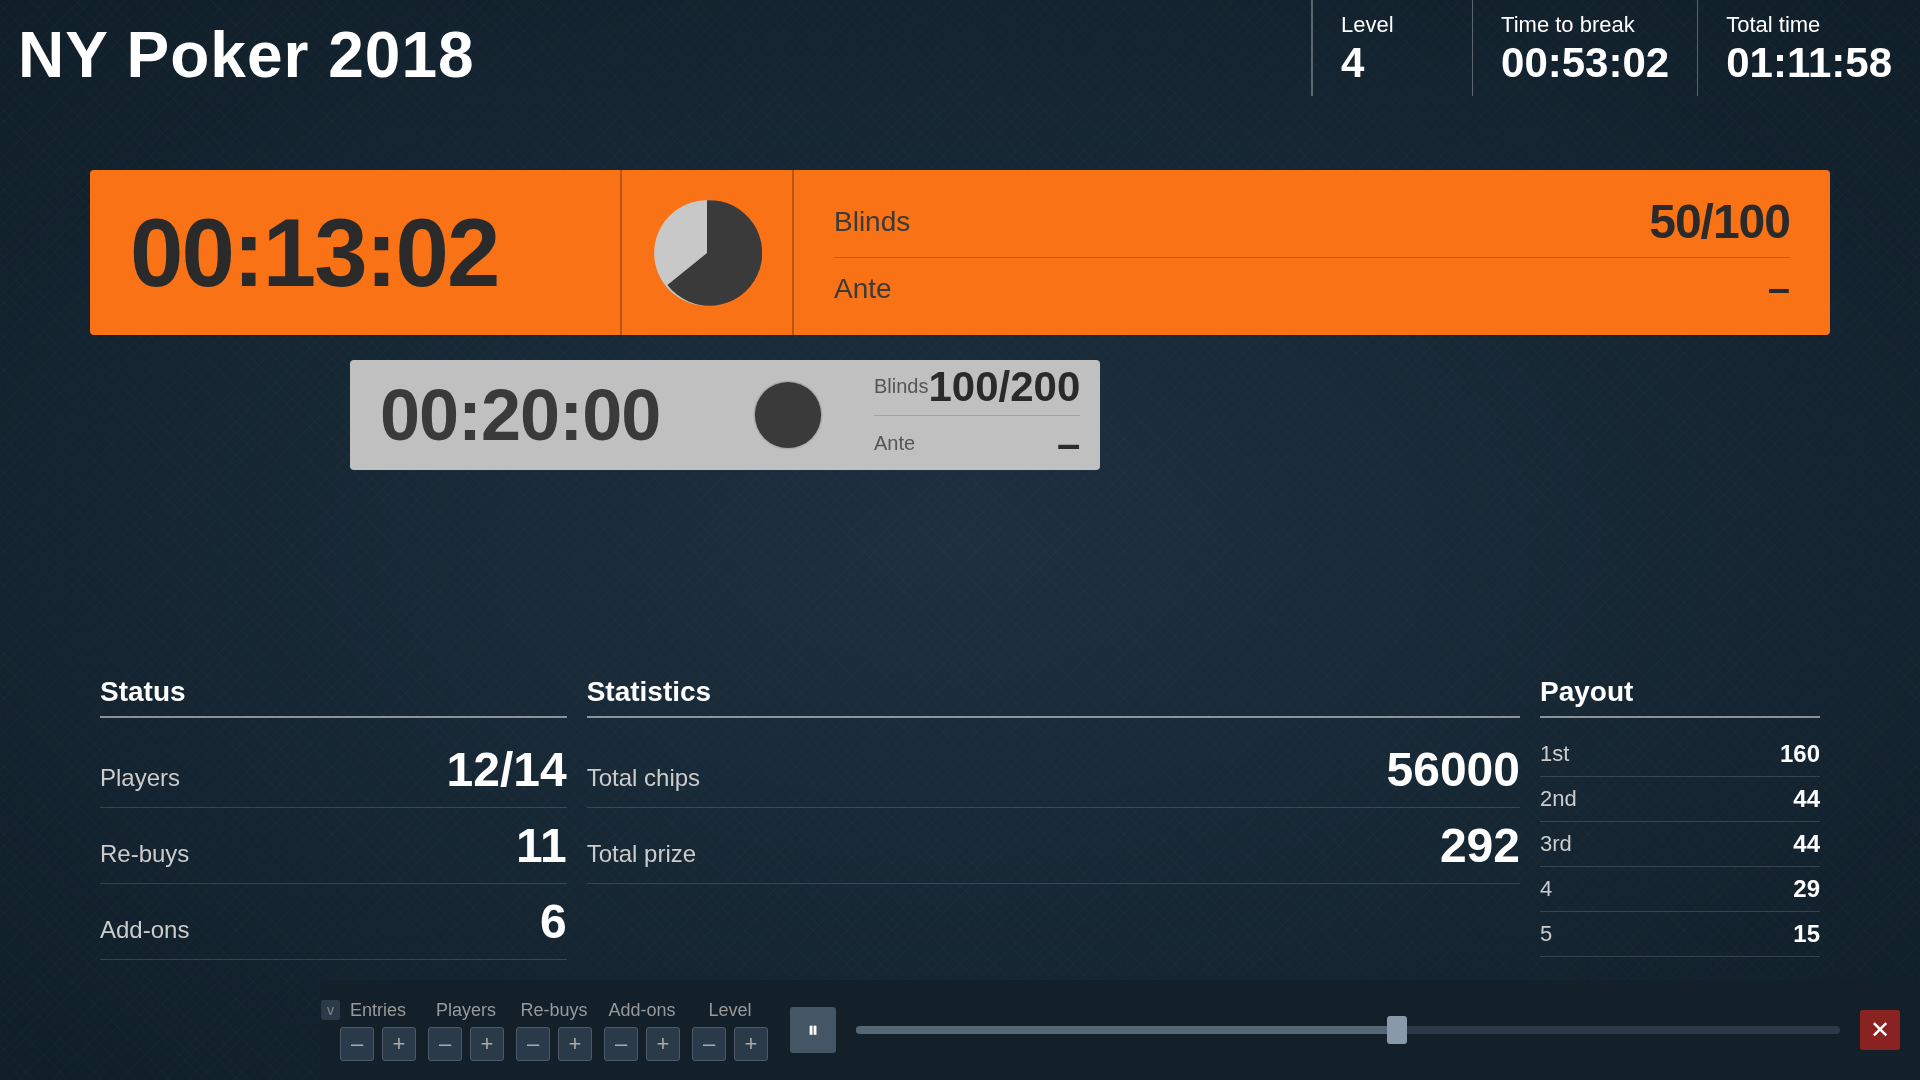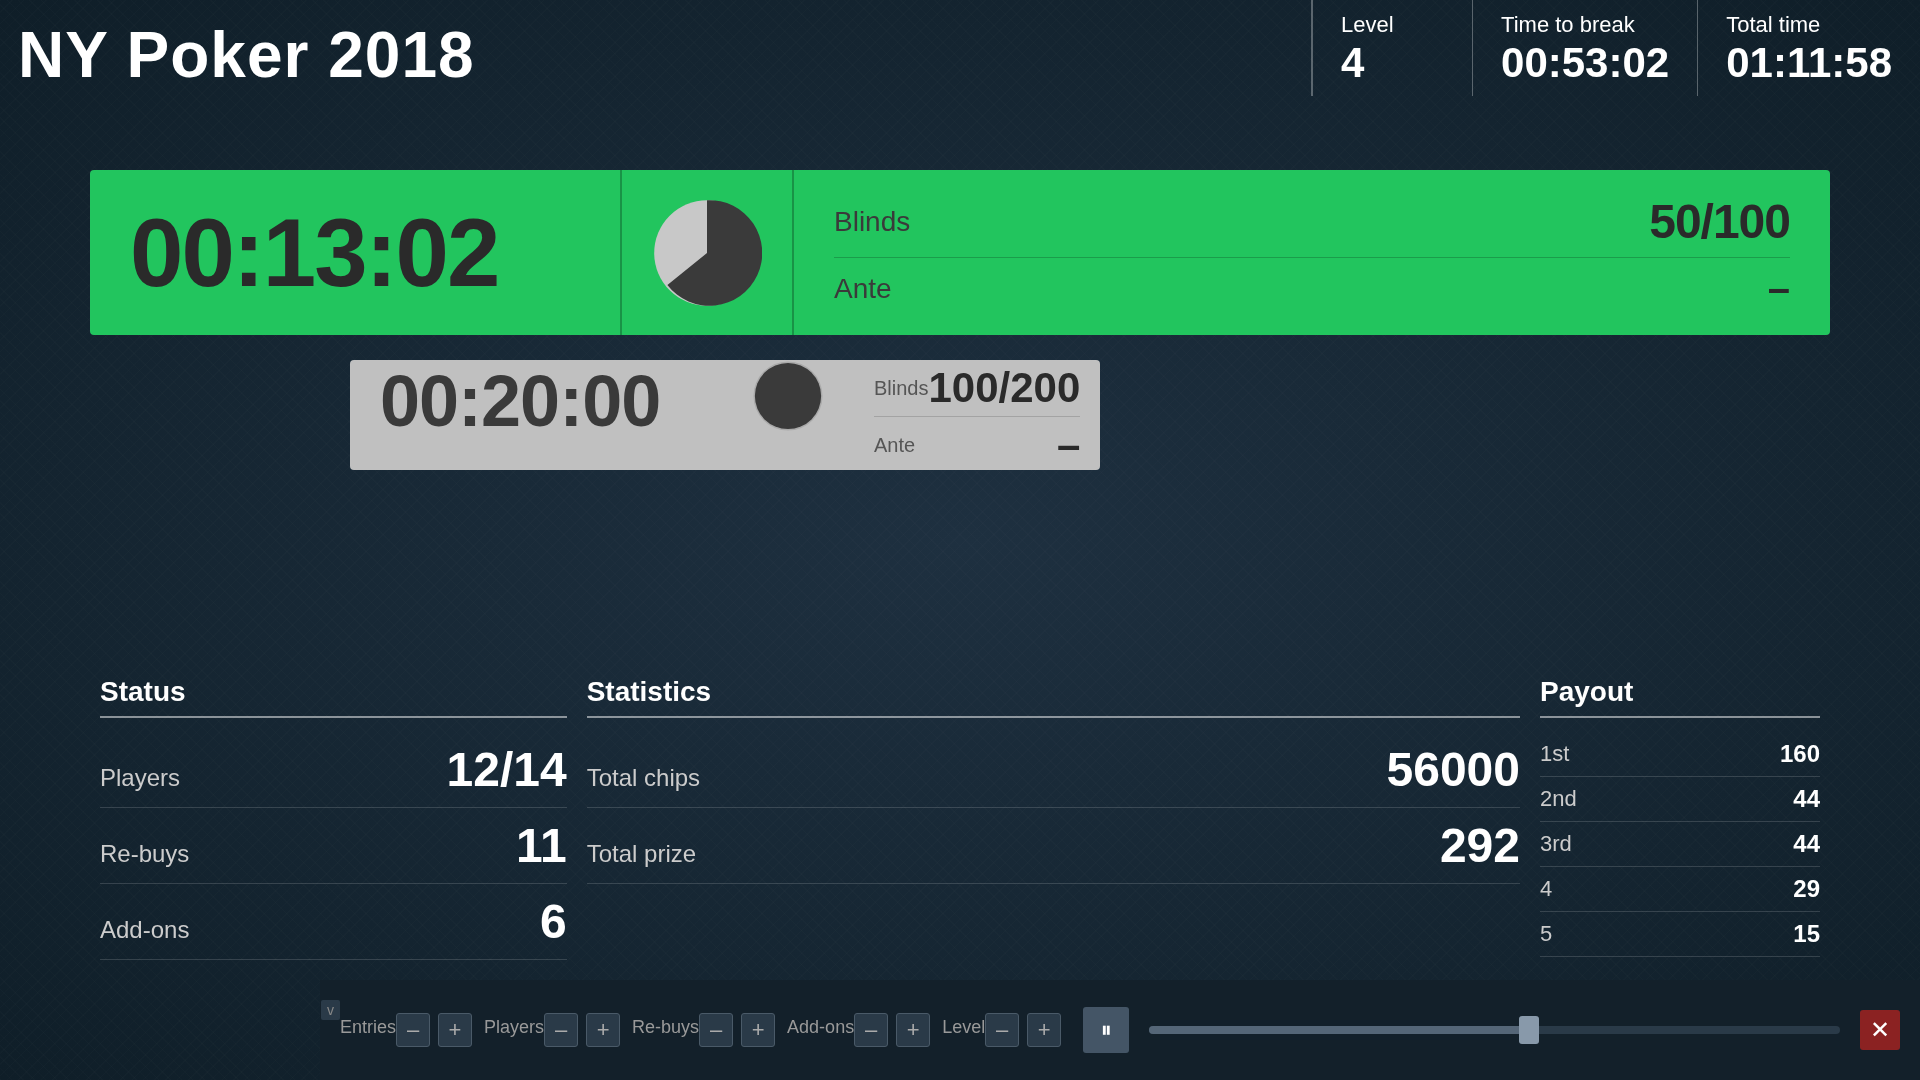--- a/index.html
+++ b/index.html
@@ -66,21 +66,21 @@
       color: #ffffff;
       line-height: 1;
     }
 
     
     .main-timer-block {
       position: absolute;
       top: 170px;
       left: 90px;
       right: 90px;
-      background: #22c55e;
+      background: #f97316;
       border-radius: 4px;
       display: flex;
       align-items: center;
       padding: 0;
       height: 165px;
     }
 
     .main-timer-time {
       font-size: 96px;
       font-weight: 700;
@@ -152,21 +152,21 @@
 
     
     .next-timer-block {
       position: absolute;
       top: 360px;
       left: 350px;
       right: 820px;
       background: #c0c0c0;
       border-radius: 4px;
       display: flex;
-      align-items: flex-start;
+      align-items: center;
       height: 110px;
     }
 
     .next-timer-time {
       font-size: 72px;
       font-weight: 700;
       color: #3a3a3a;
       padding: 0 30px;
       min-width: 380px;
       letter-spacing: -1px;
@@ -295,20 +295,21 @@
       height: 100px;
       background: rgba(20, 32, 42, 0.97);
       display: flex;
       align-items: center;
       padding: 0 20px;
       gap: 0;
     }
 
     .control-group {
       display: flex;
+      flex-direction: column;
       align-items: center;
       margin-right: 12px;
     }
 
     .control-group-label {
       font-size: 18px;
       color: #999;
       margin-bottom: 6px;
     }
 

